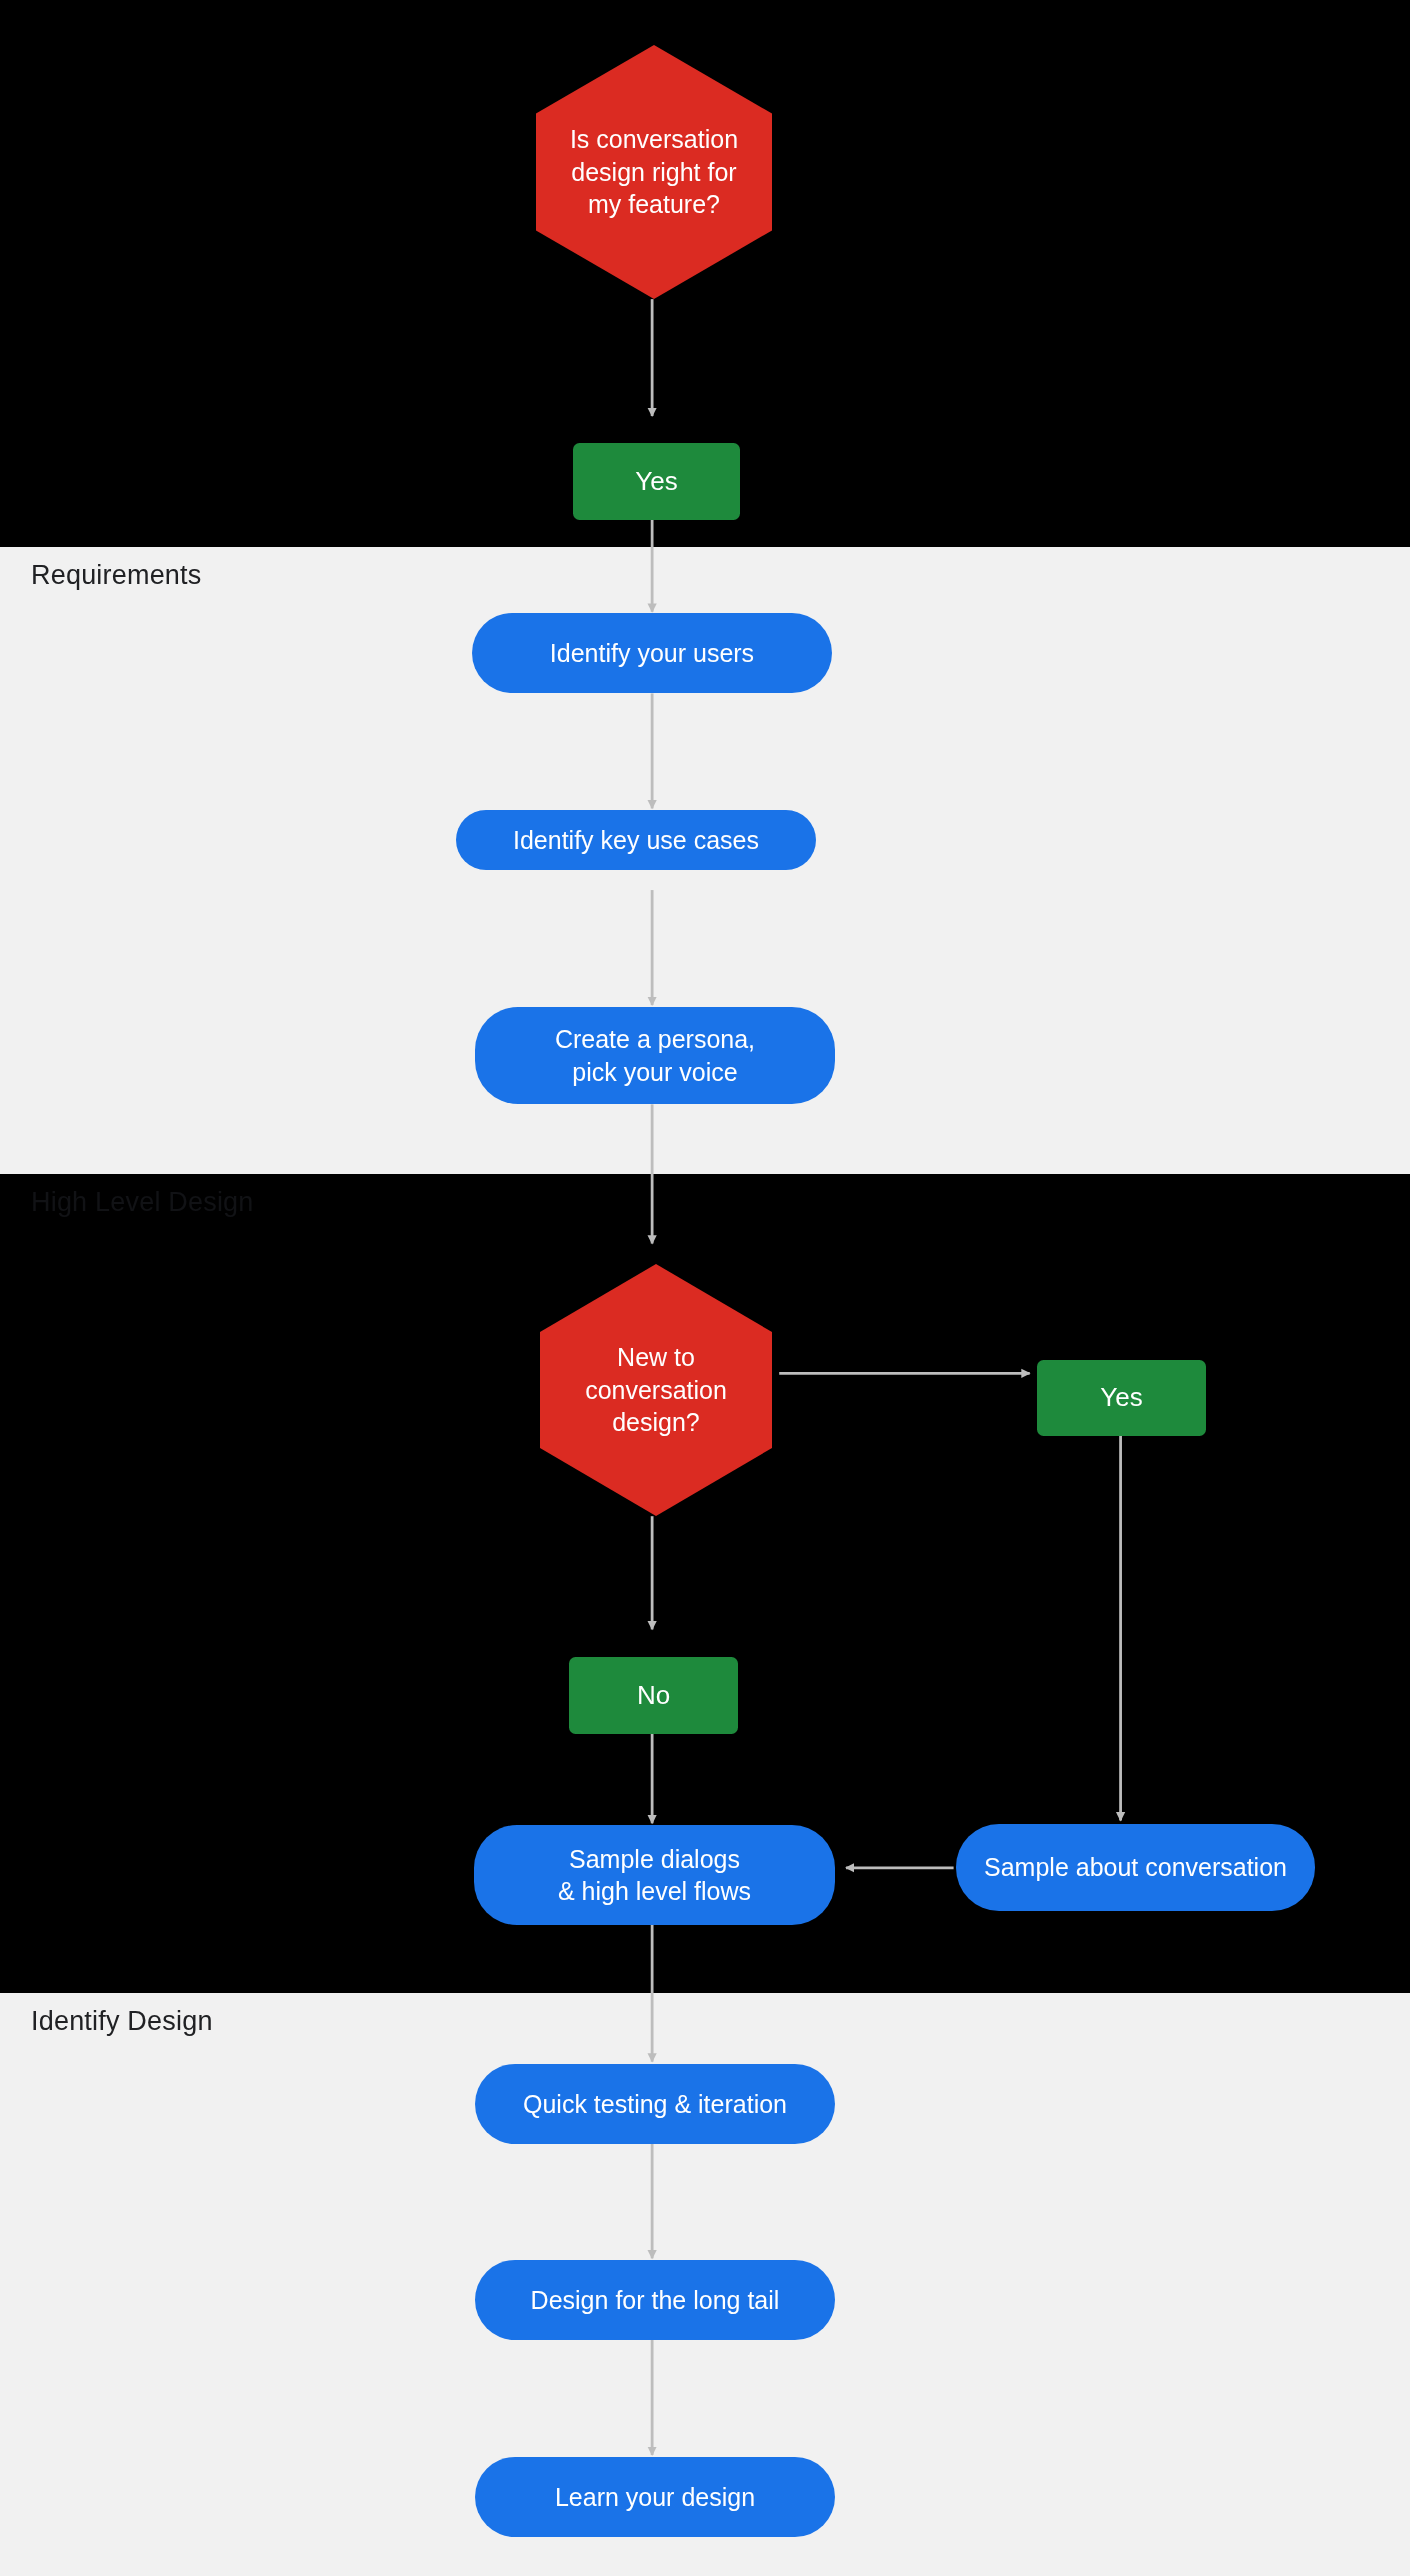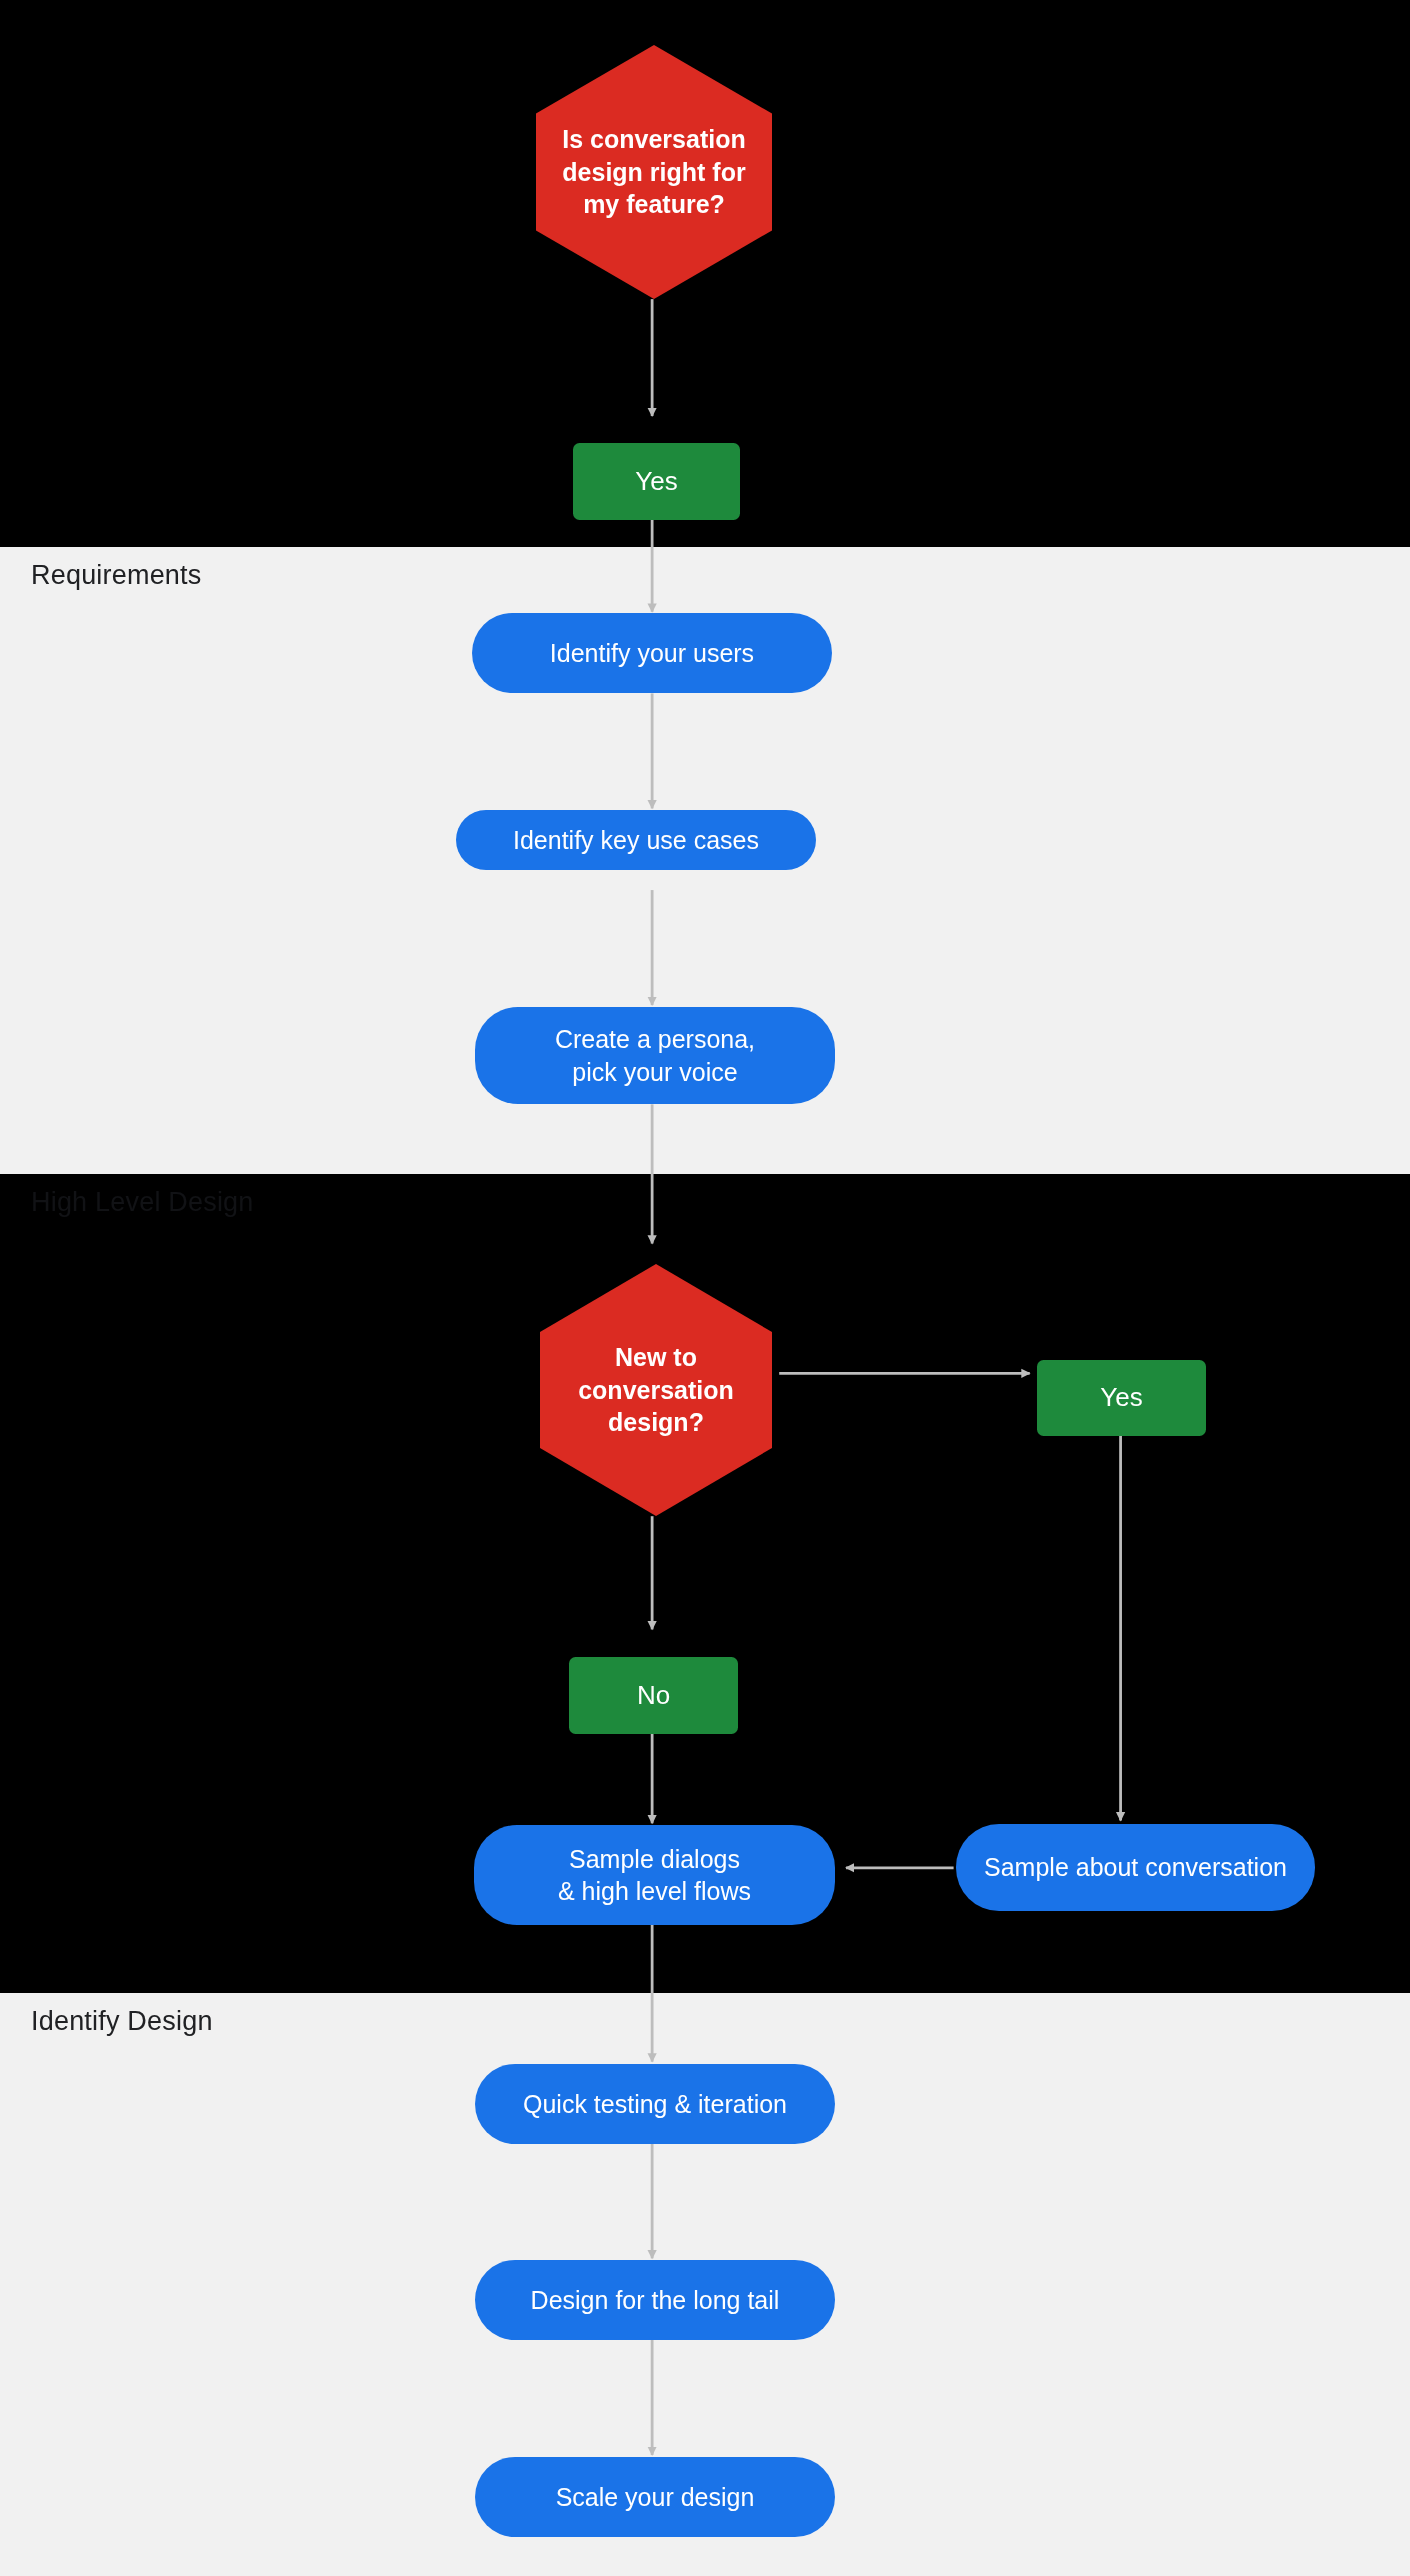--- a/index.html
+++ b/index.html
@@ -40,21 +40,21 @@
     line-height:1.3;
   }
 
   .node .lbl{display:block;white-space:pre-line;}
 
   
   .hex{
     background:#DB2B22;
     clip-path:polygon(50% 0%,100% 27%,100% 73%,50% 100%,0% 73%,0% 27%);
     font-size:25px;
-    font-weight:700;
+    font-weight:400;
   }
 
   
   .rect-green{
     background:#1E8A3C;
     border-radius:6.5px;
     font-size:26px;
     font-weight:500;
     margin-top:24px;
   }
@@ -156,17 +156,17 @@
 
   <div class="node pill-blue" style="left:475px;top:2064px;width:360px;height:80px;">
     <span class="lbl">Quick testing &amp; iteration</span>
   </div>
 
   <div class="node pill-blue" style="left:475px;top:2260px;width:360px;height:80px;text-align:center;">
     <span class="lbl">Design for the long tail</span>
   </div>
 
   <div class="node pill-blue" style="left:475px;top:2457px;width:360px;height:80px;">
-    <span class="lbl">Scale your design</span>
+    <span class="lbl">Learn your design</span>
   </div>
 
 </div>
 
 
 </body></html>

